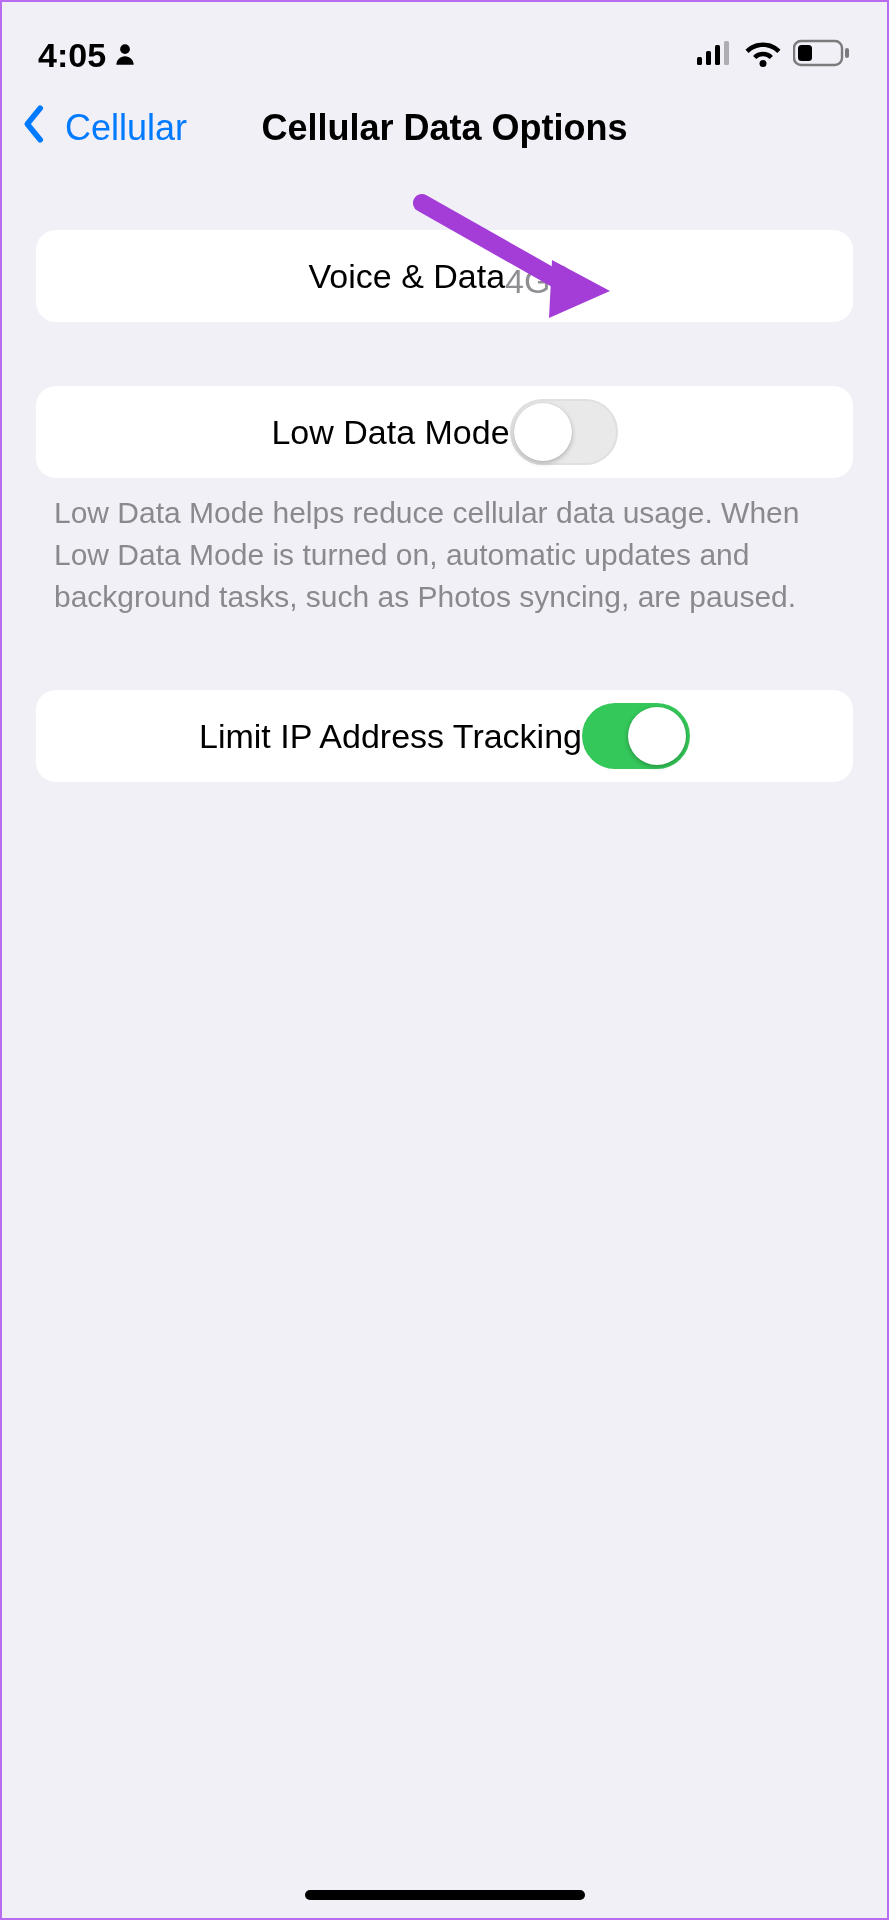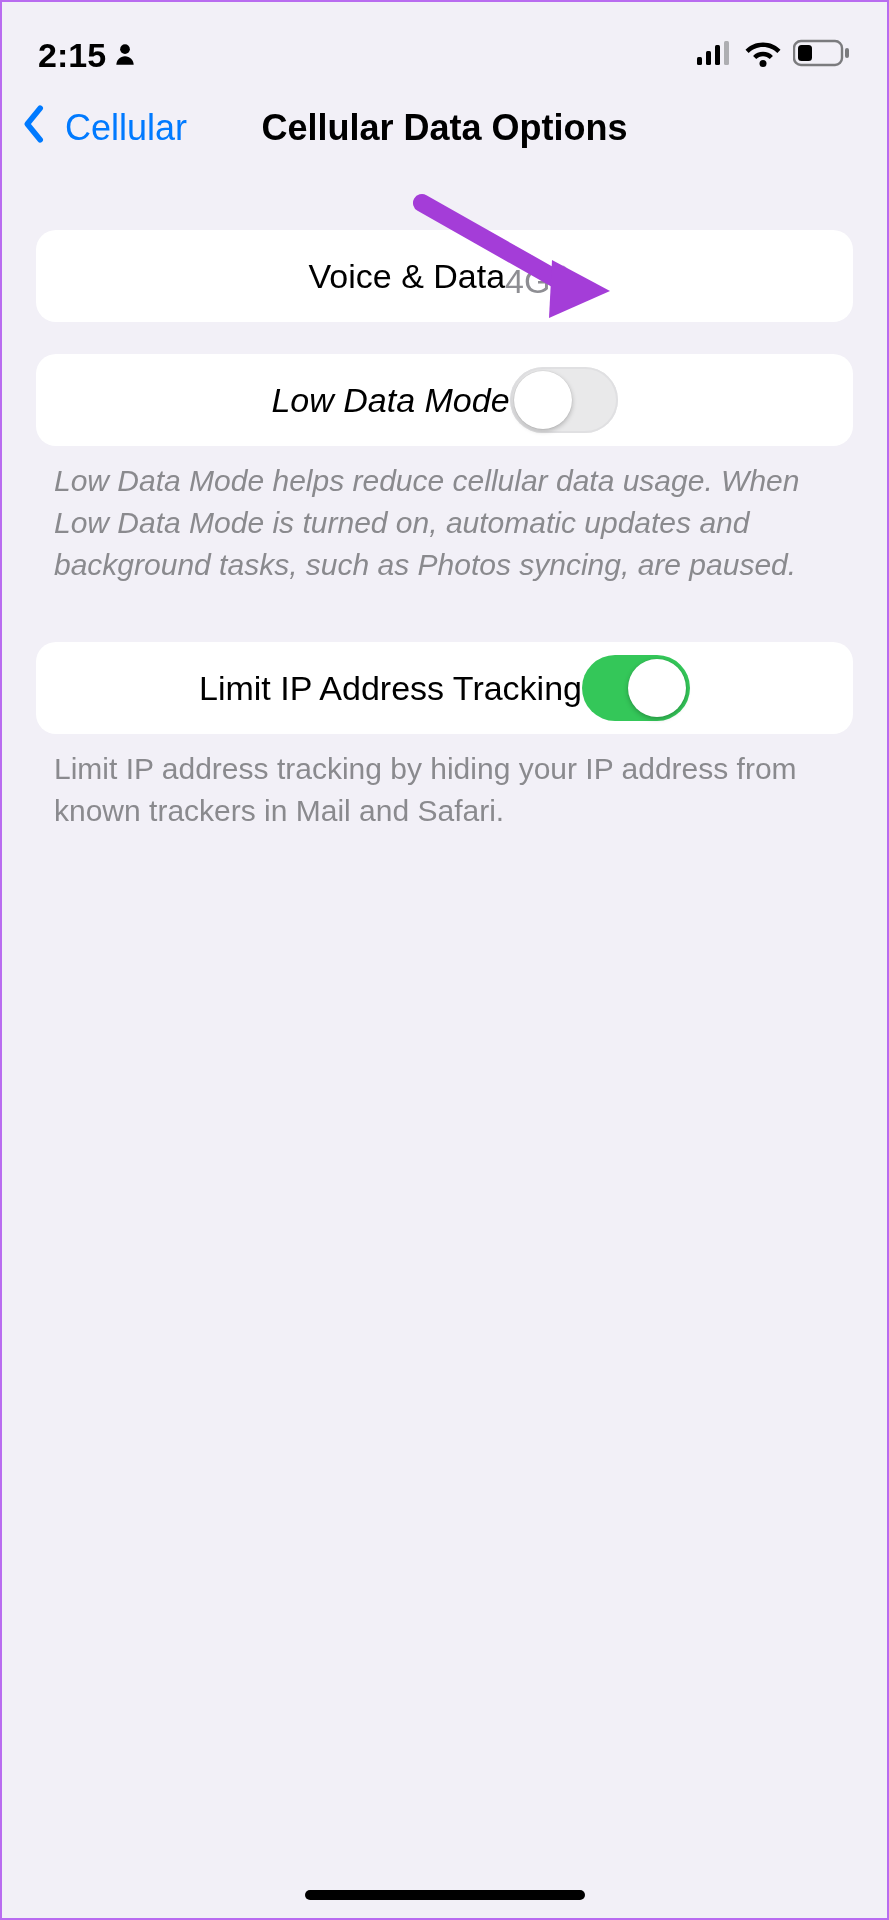--- a/index.html
+++ b/index.html
@@ -47,22 +47,22 @@
   .row-label { font-size: 34px; color: #000; }
   .row-right { display: flex; align-items: center; gap: 10px; margin-top: 11px; }
   .row-value { font-size: 34px; color: #8e8e93; }
   .chevron svg { width: 20px; height: 32px; }
 
   .footer-text {
     color: #8a8a8e; font-size: 30px; line-height: 1.4;
     padding: 14px 72px 0 52px;
   }
 
-  .section-gap { margin-top: 32px; font-style: italic; }
-  .section-gap-sm { margin-top: 56px; }
+  .section-gap { margin-top: 64px; }
+  .section-gap-sm { margin-top: 72px; }
 
   
   .toggle {
     width: 108px; height: 66px; border-radius: 40px; position: relative;
     transition: background .2s;
   }
   .toggle.off { background: #e9e9ea; box-shadow: inset 0 0 0 2px #e0e0e2; }
   .toggle.on { background: #34c759; }
   .toggle .knob {
     position: absolute; top: 4px; width: 58px; height: 58px;
@@ -84,21 +84,21 @@
     width: 280px; height: 10px; background: #000; border-radius: 10px;
   }
 </style>
 </head>
 <body>
 
 <div class="screen">
 
   <div class="status-bar">
     <div class="status-left">
-      <span>2:15</span>
+      <span>4:05</span>
       <span class="person-icon">
         <svg viewBox="0 0 24 24" fill="#000">
             <circle cx="12" cy="7.5" r="4.5"></circle>
             <path d="M4 22c0-4.4 3.6-8 8-8s8 3.6 8 8v0H4z"></path>
           </svg>
       </span>
     </div>
     <div class="status-right">
       <span class="signal-icon">
         <svg viewBox="0 0 36 24">
@@ -167,21 +167,20 @@
 
   <div class="section-gap-sm">
     <div class="group">
       <div class="row">
         <span class="row-label">Limit IP Address Tracking</span>
         <div class="toggle on">
           <div class="knob"></div>
         </div>
       </div>
     </div>
-    <div class="footer-text">Limit IP address tracking by hiding your IP address from known trackers in Mail and Safari.</div>
   </div>
 
   <div class="annotation-arrow">
     <svg viewBox="0 0 230 150">
       <defs>
         <marker id="ah" markerWidth="10" markerHeight="10" refX="6" refY="5" orient="auto">
           <path d="M0,0 L10,5 L0,10 z" fill="#a43dd8"></path>
         </marker>
       </defs>
       <line x1="20" y1="15" x2="170" y2="100" stroke="#a43dd8" stroke-width="18" stroke-linecap="round"></line>

